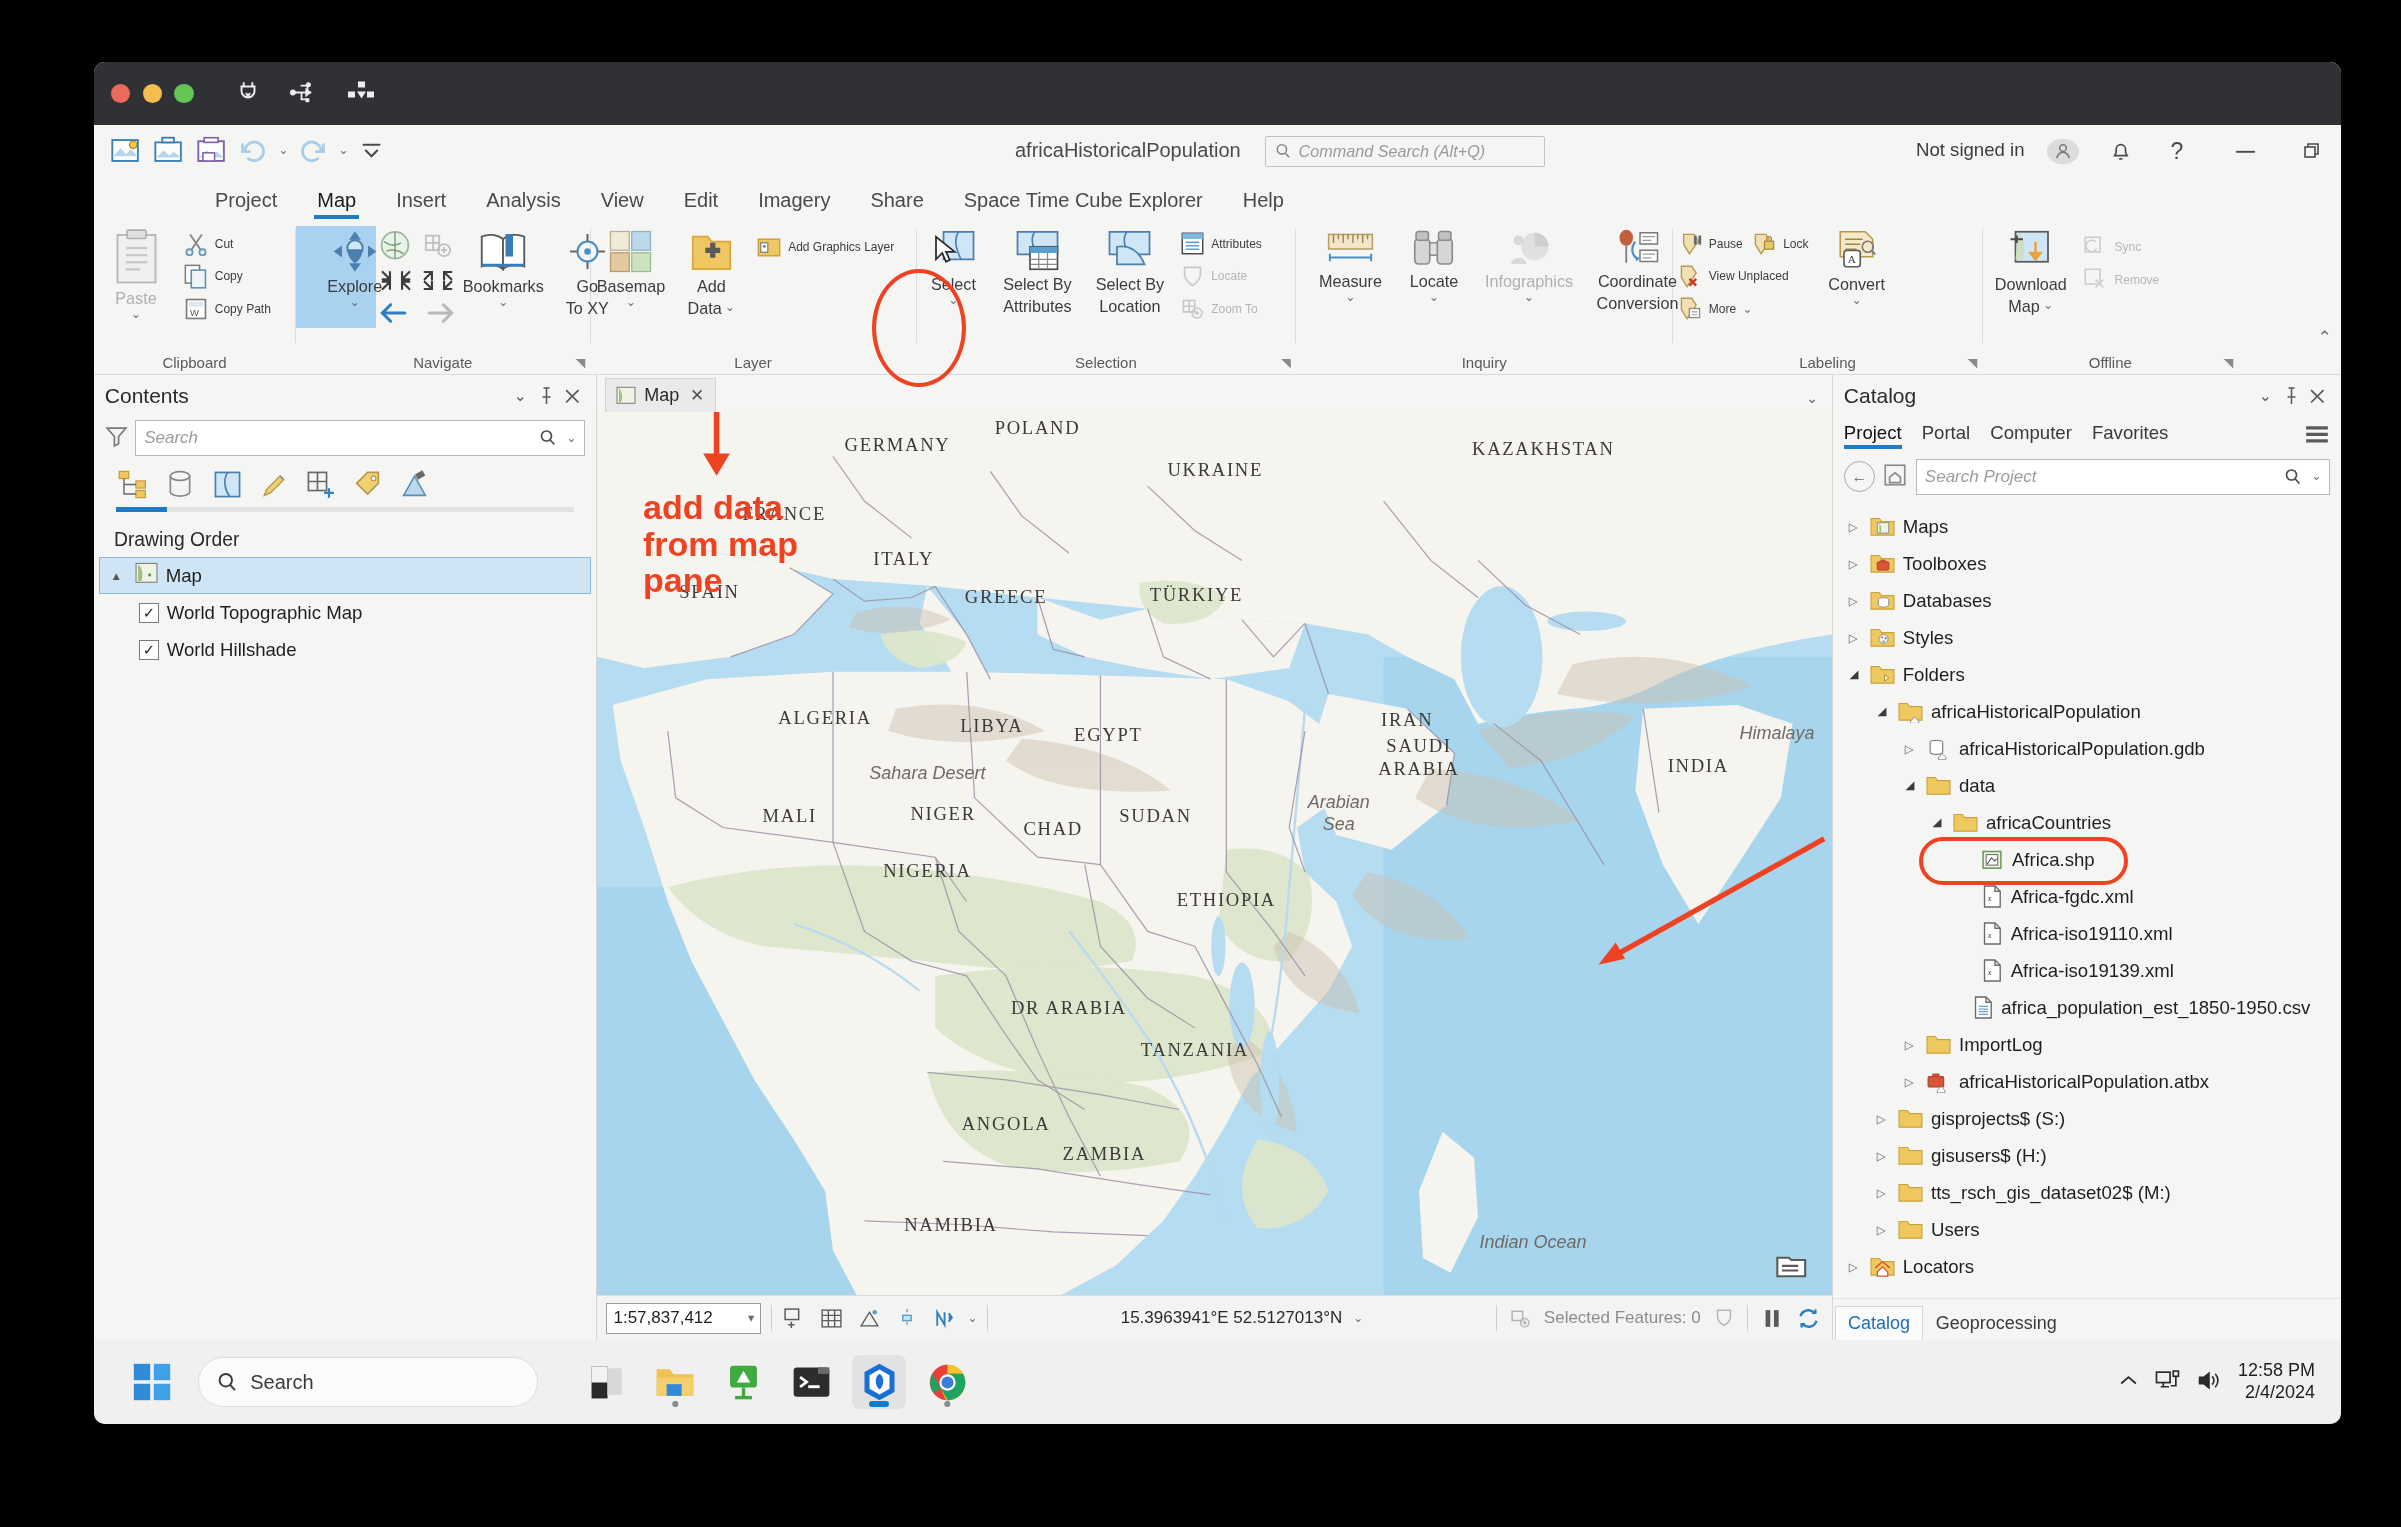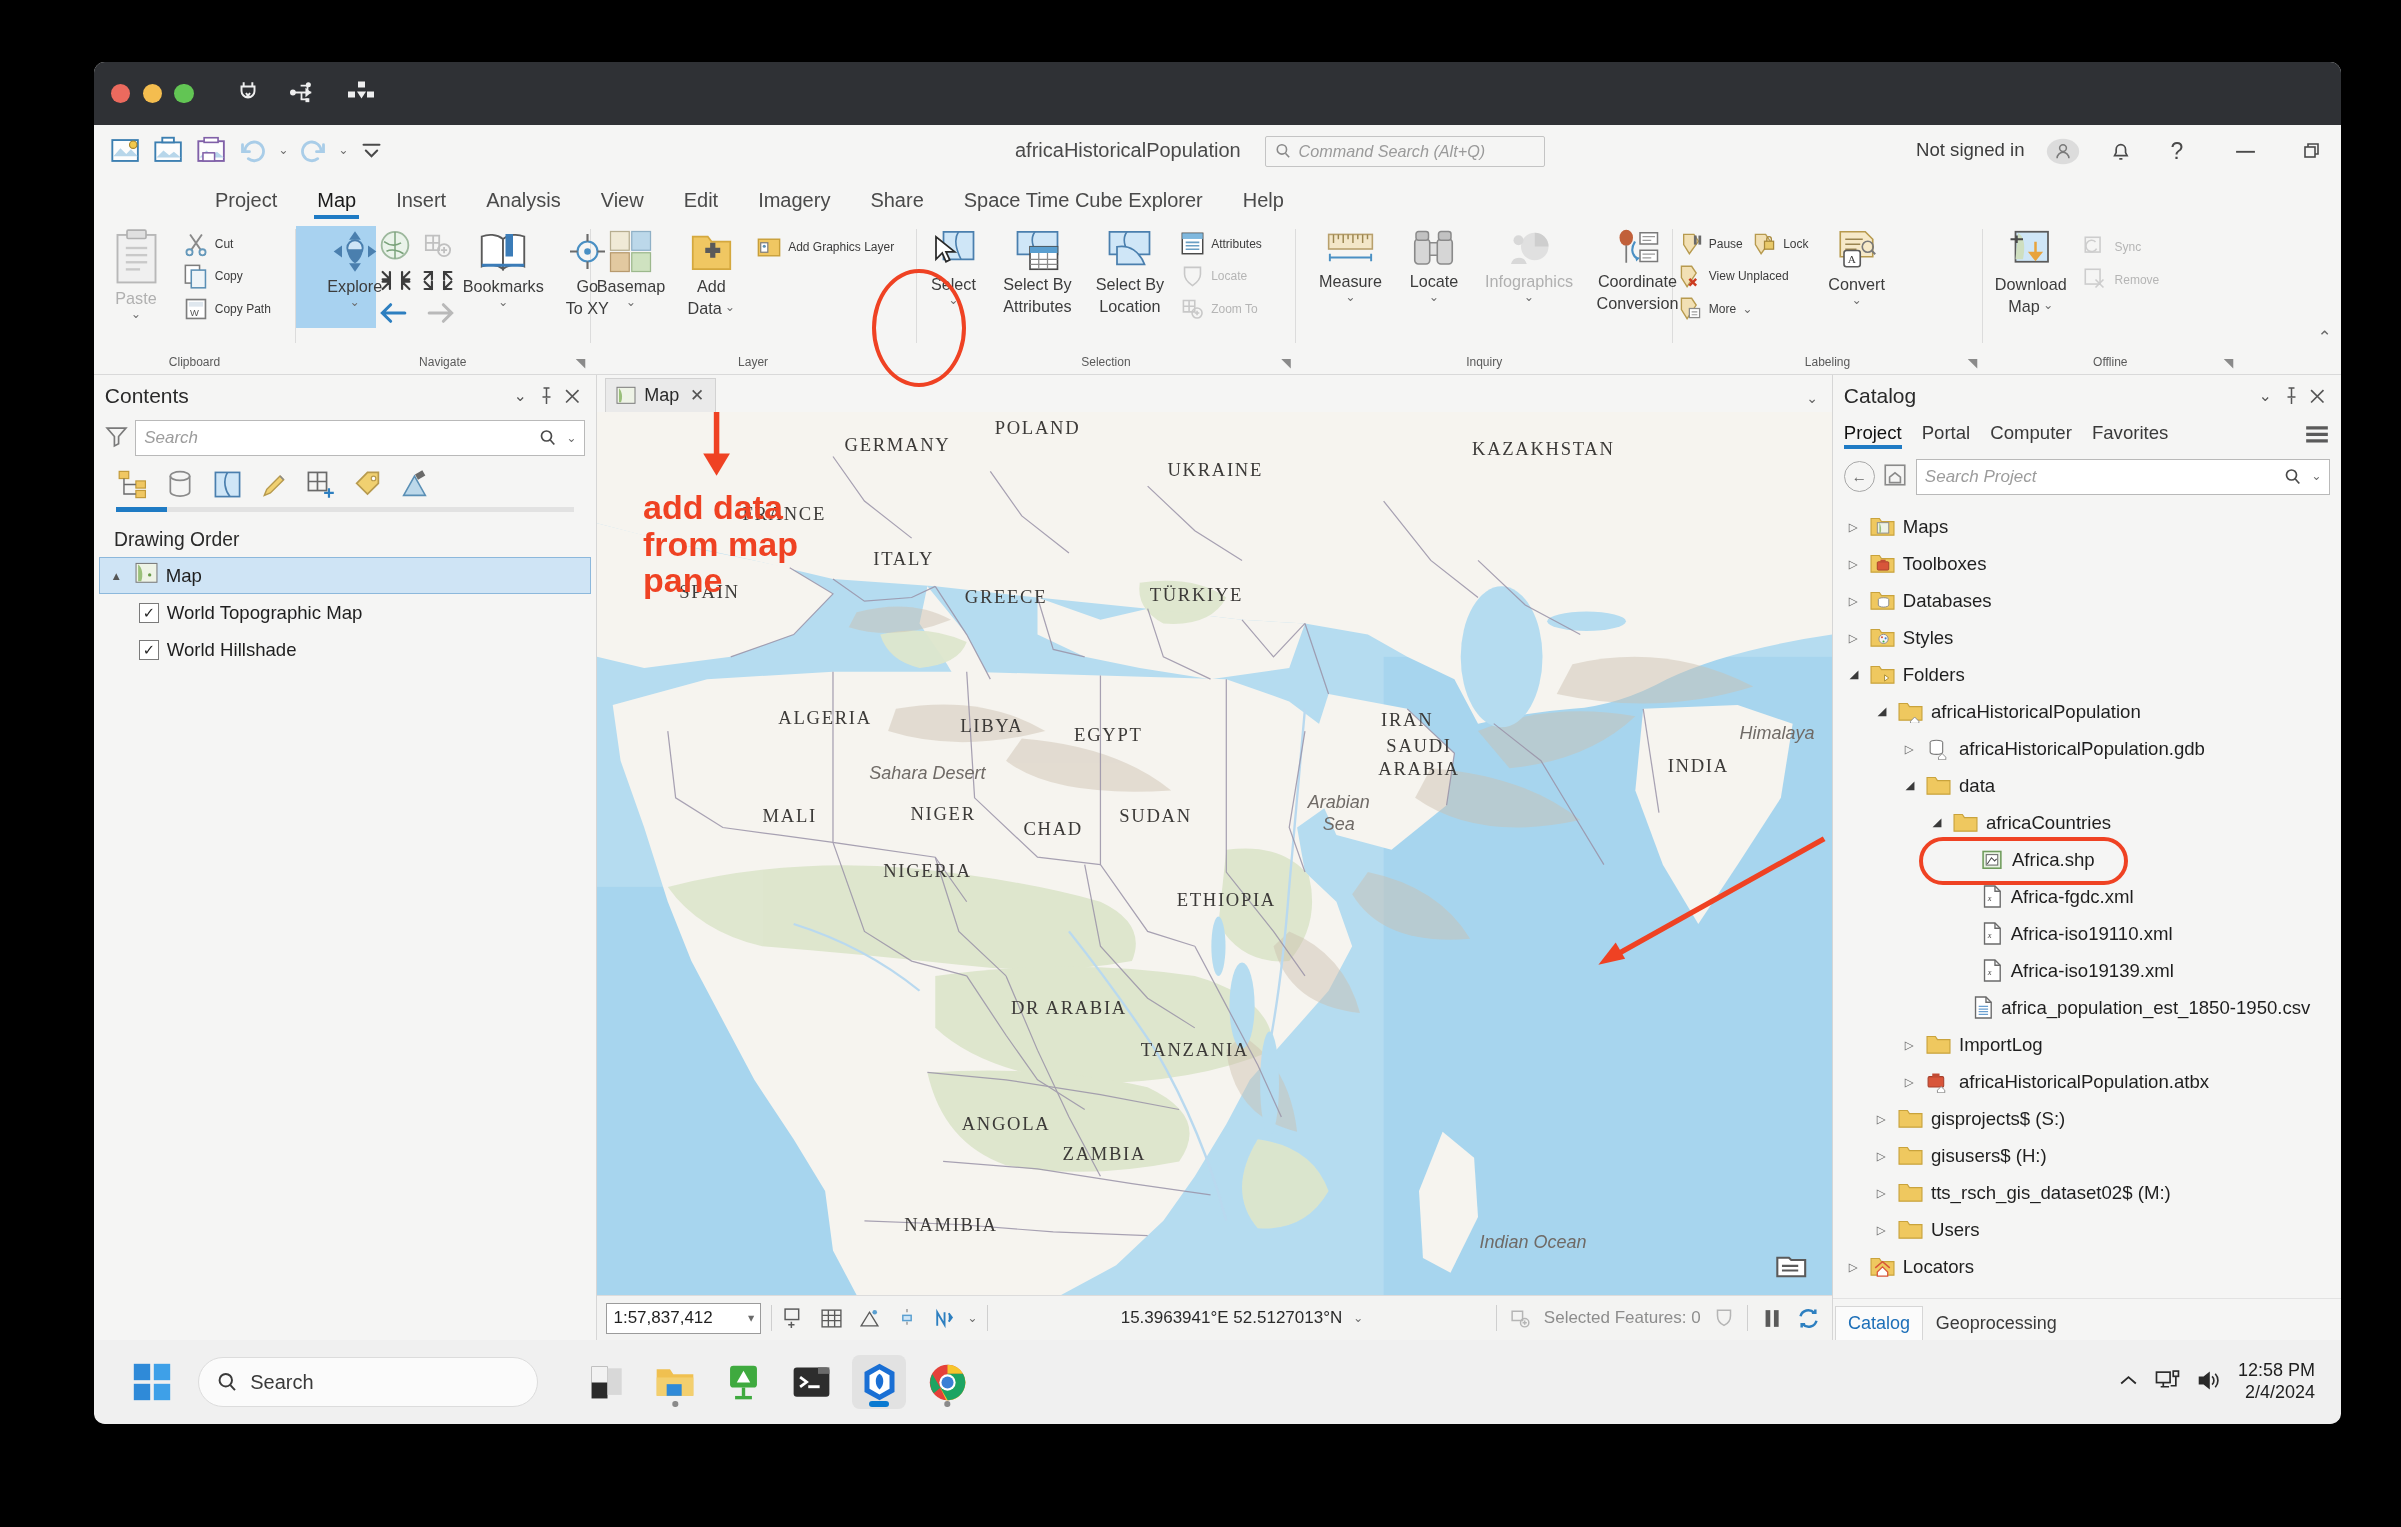--- a/index.html
+++ b/index.html
@@ -27,21 +27,21 @@
   
   #tabs{height:45px;display:flex;align-items:flex-end;padding-left:101px;background:#f5f5f4;gap:0;}
   .tab{font-size:20px;color:#4a4a4a;padding:0 20px 7.7px 20px;position:relative;white-space:nowrap;}
   .tab.active{color:#1a1a1a;}
   .tab.active:after{content:"";position:absolute;left:17px;right:17px;bottom:1.5px;height:3.9px;background:#1f7bc4;}
 
   
   #ribbon{height:155px;background:#f5f5f4;border-bottom:0.8px solid #d9d9d9;display:flex;position:relative;}
   .rgroup{position:relative;height:155px;display:flex;flex-direction:column;justify-content:flex-start;}
   .rgroup .gbody{flex:1;display:flex;align-items:flex-start;padding-top:6.2px;}
-  .glabel{height:25px;font-size:12px;color:#5a5a5a;text-align:center;line-height:25px;}
+  .glabel{height:25px;font-size:15px;color:#5a5a5a;text-align:center;line-height:25px;}
   .gsep{width:0.8px;background:#dcdcdc;margin:9.3px 0 31px 0;}
   .bigbtn{width:auto;min-width:74px;display:flex;flex-direction:column;align-items:center;padding:3.1px 6.2px;}
   .bigbtn .lbl{font-size:16.2px;color:#3c3c3c;text-align:center;line-height:1.12;margin-top:3.1px;}
   .bigbtn .lbl.dim{color:#b0b0b0;}
   .smallbtn{display:flex;align-items:center;gap:6.2px;height:32.5px;padding:0 4.6px;}
   .smallbtn .lbl{font-size:12px;color:#3c3c3c;white-space:nowrap;text-align:center;}
   .smallbtn .lbl.dim{color:#b5b5b5;}
   .dd{font-size:12.4px;color:#6a6a6a;line-height:1;}
   .expander{position:absolute;right:4.6px;bottom:4.6px;font-size:12.4px;color:#8a8a8a;}
 

